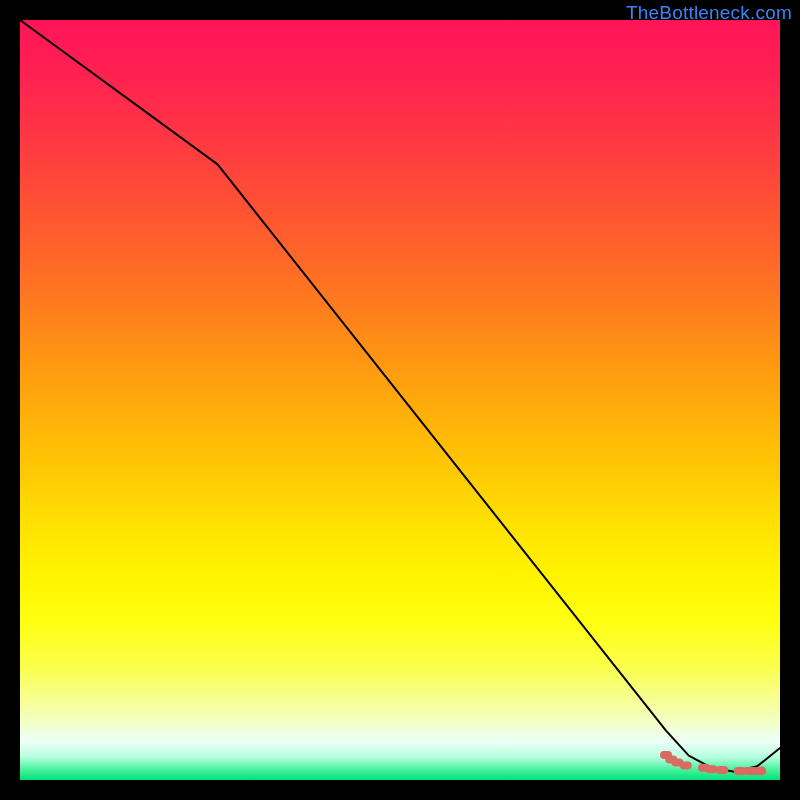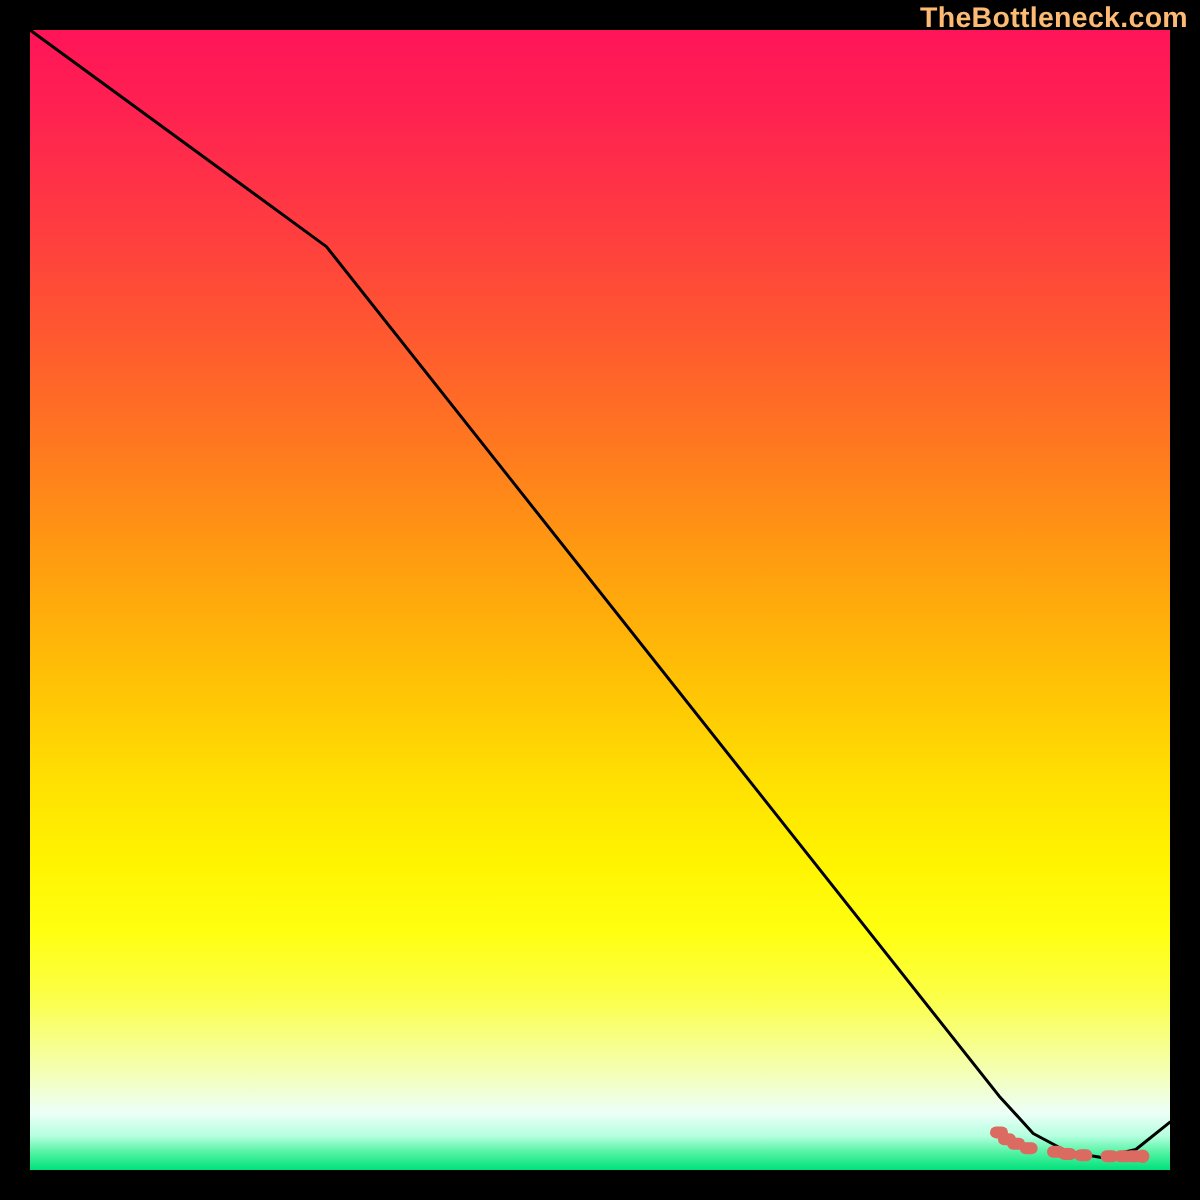--- a/index.html
+++ b/index.html
@@ -48,24 +48,24 @@
     left: 0;
     top: 0;
     width: 760px;
     height: 760px;
     overflow: visible;
   }
   .watermark {
     position: absolute;
     top: 2px;
     right: 8px;
-    color: #fdba74;
+    color: #3b82f6;
     font-size: 19px;
     letter-spacing: 0.2px;
-    font-weight: 700;
+    font-weight: 400;
     user-select: none;
   }
 </style>
 </head>
 <body>
 
 <div class="stage">
   <div class="plot">
     <svg viewBox="0 0 760 760">
       <g>

